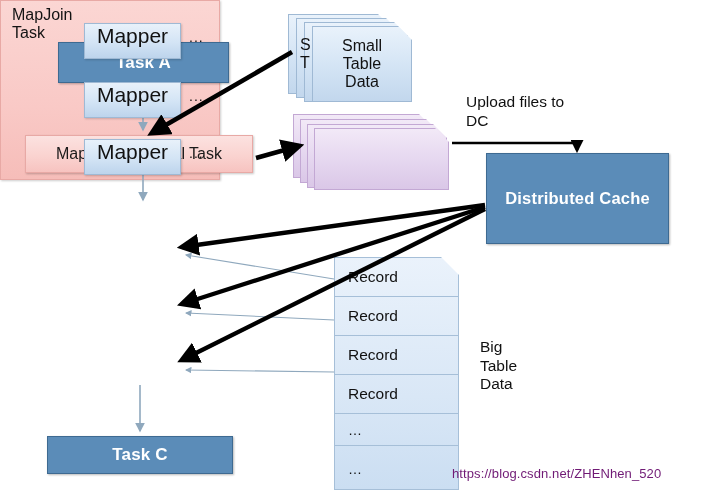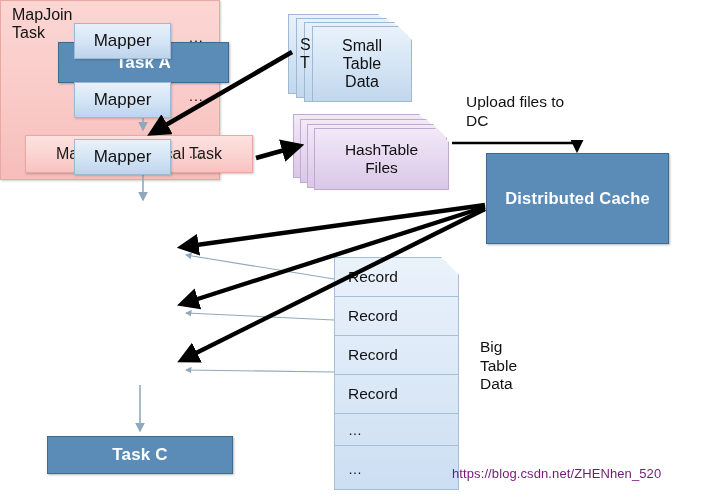--- a/index.html
+++ b/index.html
@@ -74,28 +74,28 @@
     color: #131313;
     text-align: left;
     line-height: 1.12;
     width: 80px;
     white-space: pre-line;
   }
 
   
   .mapper-box {
     position: absolute;
-    left: 74px;
+    left: 84px;
     width: 97px; height: 36px;
     background: linear-gradient(to bottom, #E8F1FA 0%, #D3E4F5 55%, #BDD4EC 100%);
     border: 1px solid #9FB9D4;
     color: #111;
-    font-size: 17px;
+    font-size: 21px;
     display: flex;
-    align-items: center;
+    align-items: flex-start;
     justify-content: center;
     box-shadow: 1px 1px 2px rgba(0,0,0,.18);
   }
   #mapper-0 { top: 23px; }
   #mapper-1 { top: 82px; }
   #mapper-2 { top: 139px; }
 
   .mapper-ellipsis {
     position: absolute;
     left: 189px;
@@ -281,22 +281,20 @@
     <div class="doc-label" id="small-table-label">Small
 Table
 Data</div>
   </div>
 
   <div class="doc-stack" id="hashtable-stack">
     <div class="doc-sheet doc-purple fold" id="hts-3"></div>
     <div class="doc-sheet doc-purple fold" id="hts-2"></div>
     <div class="doc-sheet doc-purple fold" id="hts-1"></div>
     <div class="doc-sheet doc-purple fold" id="hts-0"></div>
-    <div class="doc-label" id="hashtable-label">HashTable
-Files</div>
   </div>
 
   <div class="node task-box" id="distributed-cache">
     <span>Distributed Cache</span>
   </div>
 
   <div id="record-stack">
     <div class="record-row" style="top:0px">Record</div>
     <div class="record-row" style="top:39px">Record</div>
     <div class="record-row" style="top:78px">Record</div>

